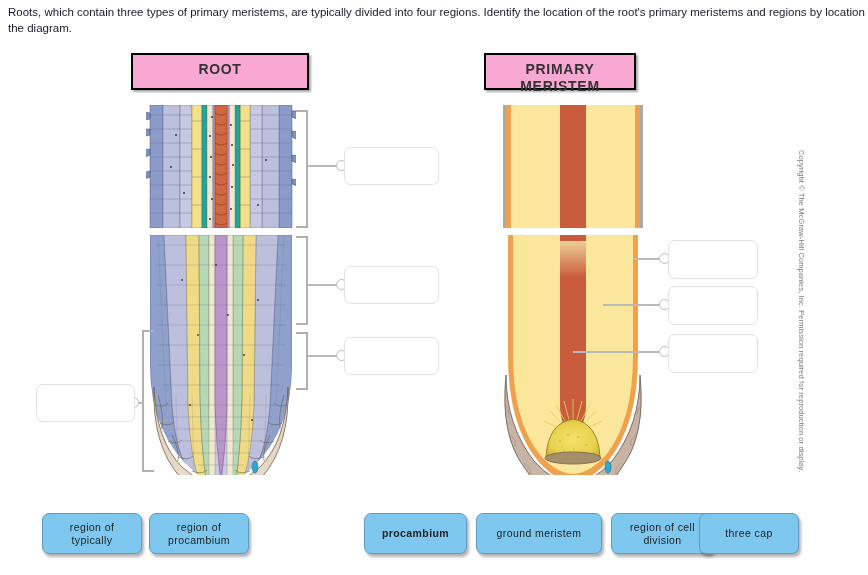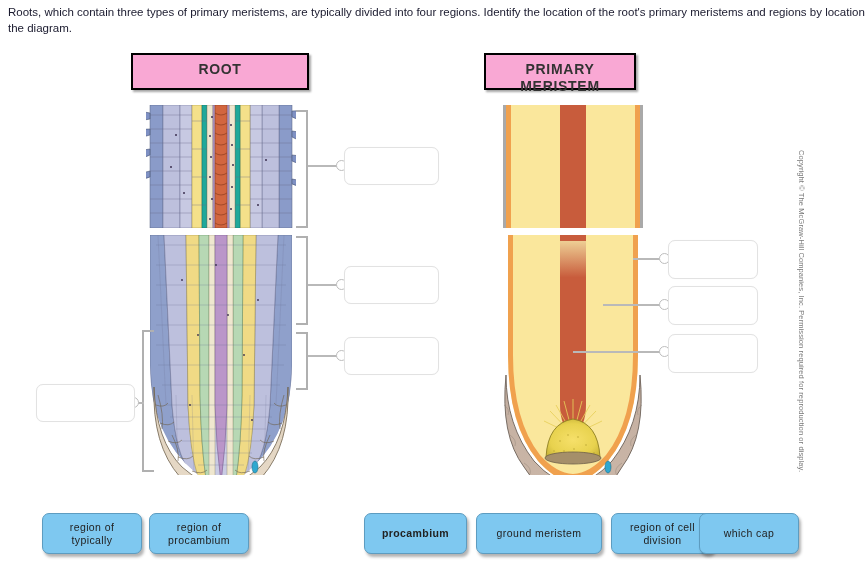--- a/index.html
+++ b/index.html
@@ -489,17 +489,17 @@
     <div class="chip" style="left:434px; width:126px;">
       <div>ground meristem</div>
     </div>
     <div class="chip" style="left:569px; width:103px;">
       <div>
         <div>region of cell</div>
         <div>division</div>
       </div>
     </div>
     <div class="chip" style="left:657px; width:100px;">
-      <div>which cap</div>
+      <div>three cap</div>
     </div>
   </div>
 
 </div>
 
 </body></html>

